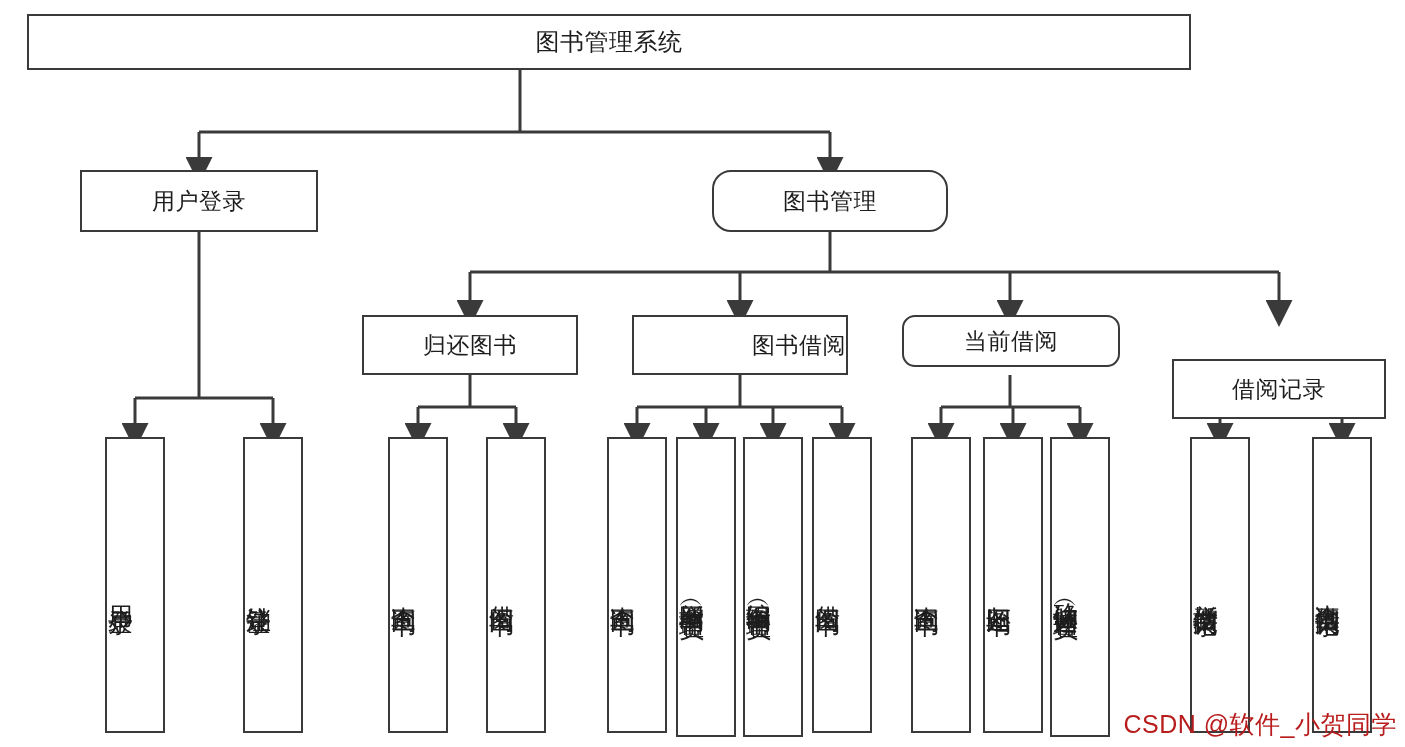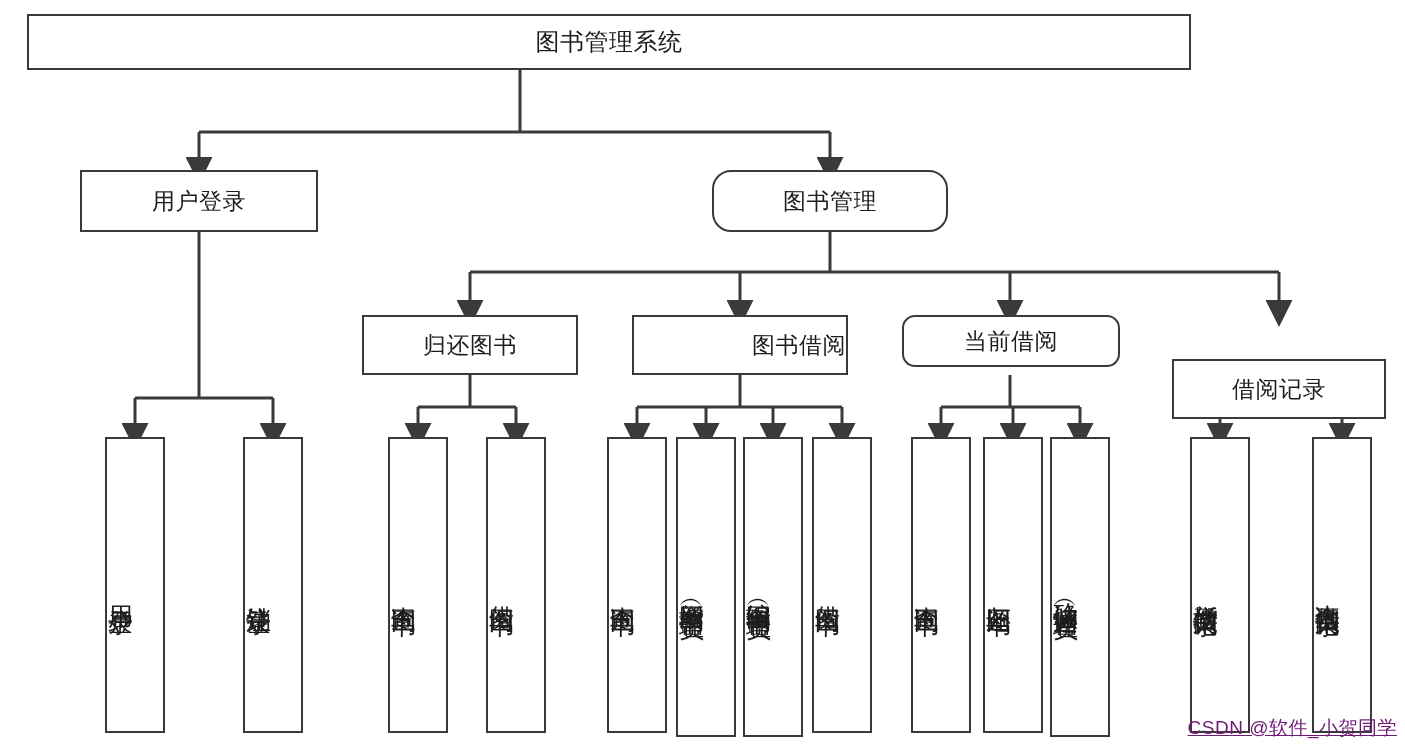--- a/index.html
+++ b/index.html
@@ -56,25 +56,24 @@
     left: 0;
     top: 0;
     width: 1405px;
     height: 747px;
     pointer-events: none;
   }
   .watermark {
     position: absolute;
     right: 8px;
     bottom: 6px;
-    font-size: 19px;
-    color: #701a75;
+    font-size: 25px;
+    color: #b91c1c;
     white-space: nowrap;
     letter-spacing: 0.5px;
-    text-decoration: underline;
   }
 </style>
 </head>
 <body>
 
 <div id="canvas">
 
   <svg class="links" viewBox="0 0 1405 747">
     <defs>
       <marker id="arrow" markerWidth="9" markerHeight="9" refX="1" refY="4.5" orient="auto" markerUnits="strokeWidth">

